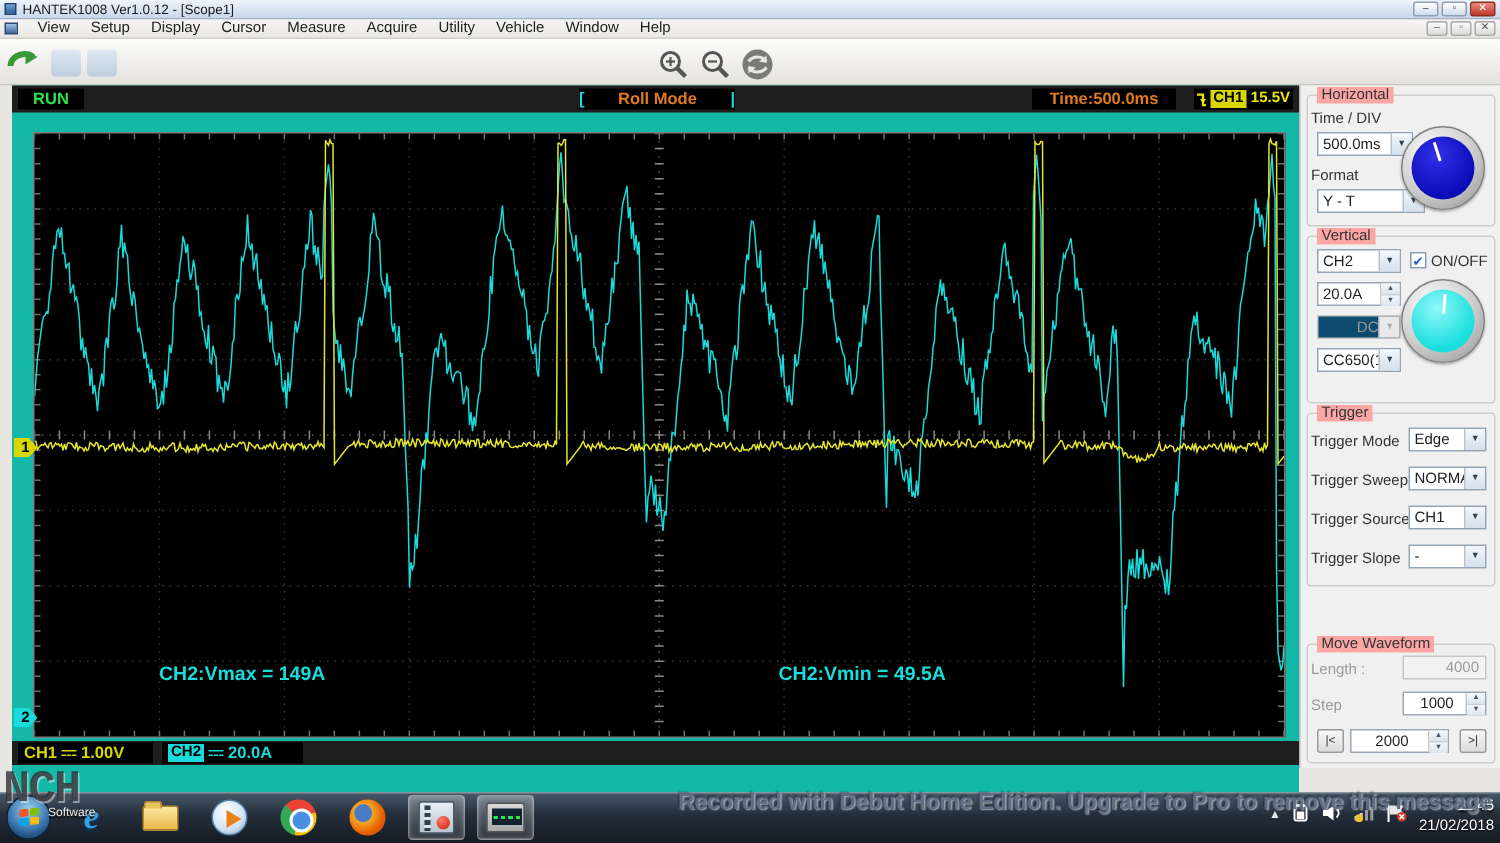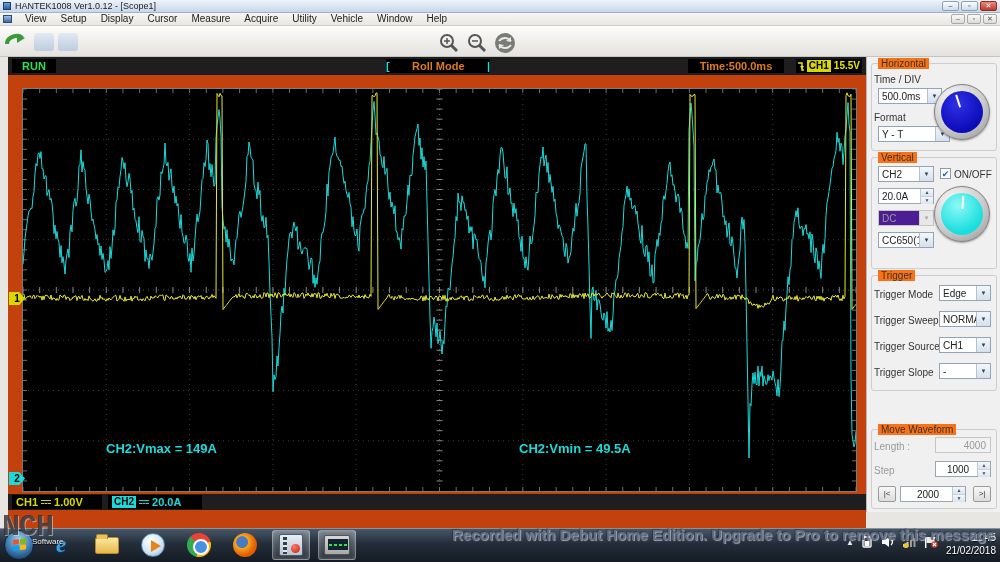--- a/index.html
+++ b/index.html
@@ -29,21 +29,21 @@
     background:linear-gradient(#fafafa,#dcdcdc);font-size:7px;line-height:8px;text-align:center;color:#555;}
 
   .toolbar{position:absolute;left:0;top:26px;width:1000px;height:31px;
     background:linear-gradient(#fcfcfb,#e4e2de);border-bottom:1px solid #c6c4bf;}
   .tb-icon{position:absolute;top:4px;width:24px;height:24px;}
   .ghost{position:absolute;top:7px;width:20px;height:18px;border-radius:3px;
     background:linear-gradient(#cfe0f2,#9ab8da);opacity:.55;}
 
   
   .workarea{position:absolute;left:0;top:57px;width:1000px;height:455px;background:#e8e6e3;}
-  .scope{position:absolute;left:8px;top:0;width:858px;height:476px;background:#c2410c;}
+  .scope{position:absolute;left:8px;top:0;width:858px;height:476px;background:#14b8a6;}
   .scope-topbar{position:absolute;left:0;top:0;width:858px;height:18px;background:#1e1e1e;}
   .sbox{position:absolute;top:2px;height:14px;background:#000;color:#ddd;
     font-size:11px;font-weight:bold;line-height:14px;text-align:center;}
   .run{left:4px;width:44px;color:#2ee24e;}
   .roll{left:378px;width:104px;color:#e07a1e;display:flex;align-items:center;justify-content:center;}
   .roll .bracket{color:#1adbdb;font-weight:bold;font-size:11px;}
   .roll .rtxt{flex:1;color:#e07a1e;}
   .timebox{left:680px;width:96px;color:#e07a1e;}
   .trigbox{left:788px;width:66px;display:flex;align-items:center;gap:3px;padding:0 2px;}
   .ch1badge{background:#d8d800;color:#000;font-size:10px;font-weight:bold;padding:0 2px;line-height:12px;}
@@ -70,35 +70,35 @@
   .chbox.c2{left:100px;width:94px;color:#1adbdb;}
   .ch2badge{background:#1adbdb;color:#000;padding:0 2px;line-height:12px;font-size:10px;}
   .dcsym{display:inline-block;width:10px;height:7px;position:relative;}
   .dcsym::before{content:"";position:absolute;left:0;top:1px;width:10px;height:0;border-top:1px solid currentColor;}
   .dcsym::after{content:"";position:absolute;left:0;top:4px;width:10px;height:0;border-top:1px dashed currentColor;}
 
   
   .panel{position:absolute;left:866px;top:0;width:134px;height:455px;background:#f0f0f0;
     border-left:1px solid #b8b8b8;font-size:10px;color:#222;}
   .group{position:absolute;left:4px;width:126px;border:1px solid #cdcdcd;border-radius:3px;}
-  .group .legend{position:absolute;top:-6px;left:6px;background:#f97316;padding:0 3px;
+  .group .legend{position:absolute;top:-6px;left:6px;background:#fca5a5;padding:0 3px;
     font-size:10px;color:#333;}
   .g-horiz{top:6px;height:88px;}
   .g-vert{top:100px;height:112px;}
   .g-trig{top:218px;height:116px;}
   .g-move{top:372px;height:80px;}
   .plabel{position:absolute;left:2px;font-size:10px;color:#333;}
   .plabel.dim{color:#9a9a9a;}
   .combo{position:absolute;height:16px;background:#fff;border:1px solid #94a4b4;
     display:flex;align-items:center;font-size:10px;}
   .combo .ctxt{flex:1;padding-left:3px;white-space:nowrap;overflow:hidden;}
   .combo .carrow{width:14px;height:100%;border-left:1px solid #b4c2d0;
     background:linear-gradient(#f2f7fc,#d4e0ec);font-size:6px;color:#345;
     display:flex;align-items:center;justify-content:center;}
-  .combo.disabled{background:#4c1d95;border-color:#c6c6c6;color:#9a9a9a;}
+  .combo.disabled{background:#0c4a6e;border-color:#c6c6c6;color:#9a9a9a;text-align:right;}
   .combo.disabled .carrow{background:#e8e8e8;border-left-color:#d0d0d0;color:#aaa;}
   .spin{position:absolute;height:16px;background:#fff;border:1px solid #9aa6b2;
     display:flex;align-items:center;font-size:10px;}
   .spin .stxt{flex:1;padding-left:3px;}
   .spin .sarrows{width:13px;height:100%;display:flex;flex-direction:column;border-left:1px solid #c0c8d0;}
   .spin .sarrows span{flex:1;font-size:5px;line-height:7px;text-align:center;color:#456;
     background:linear-gradient(#f4f8fc,#dbe4ee);}
   .spin .sarrows span+span{border-top:1px solid #c8d0d8;}
   .spin.disabled{background:#f2f2f2;border-color:#c6c6c6;color:#9a9a9a;}
   .knob{position:absolute;width:56px;height:56px;border-radius:50%;

